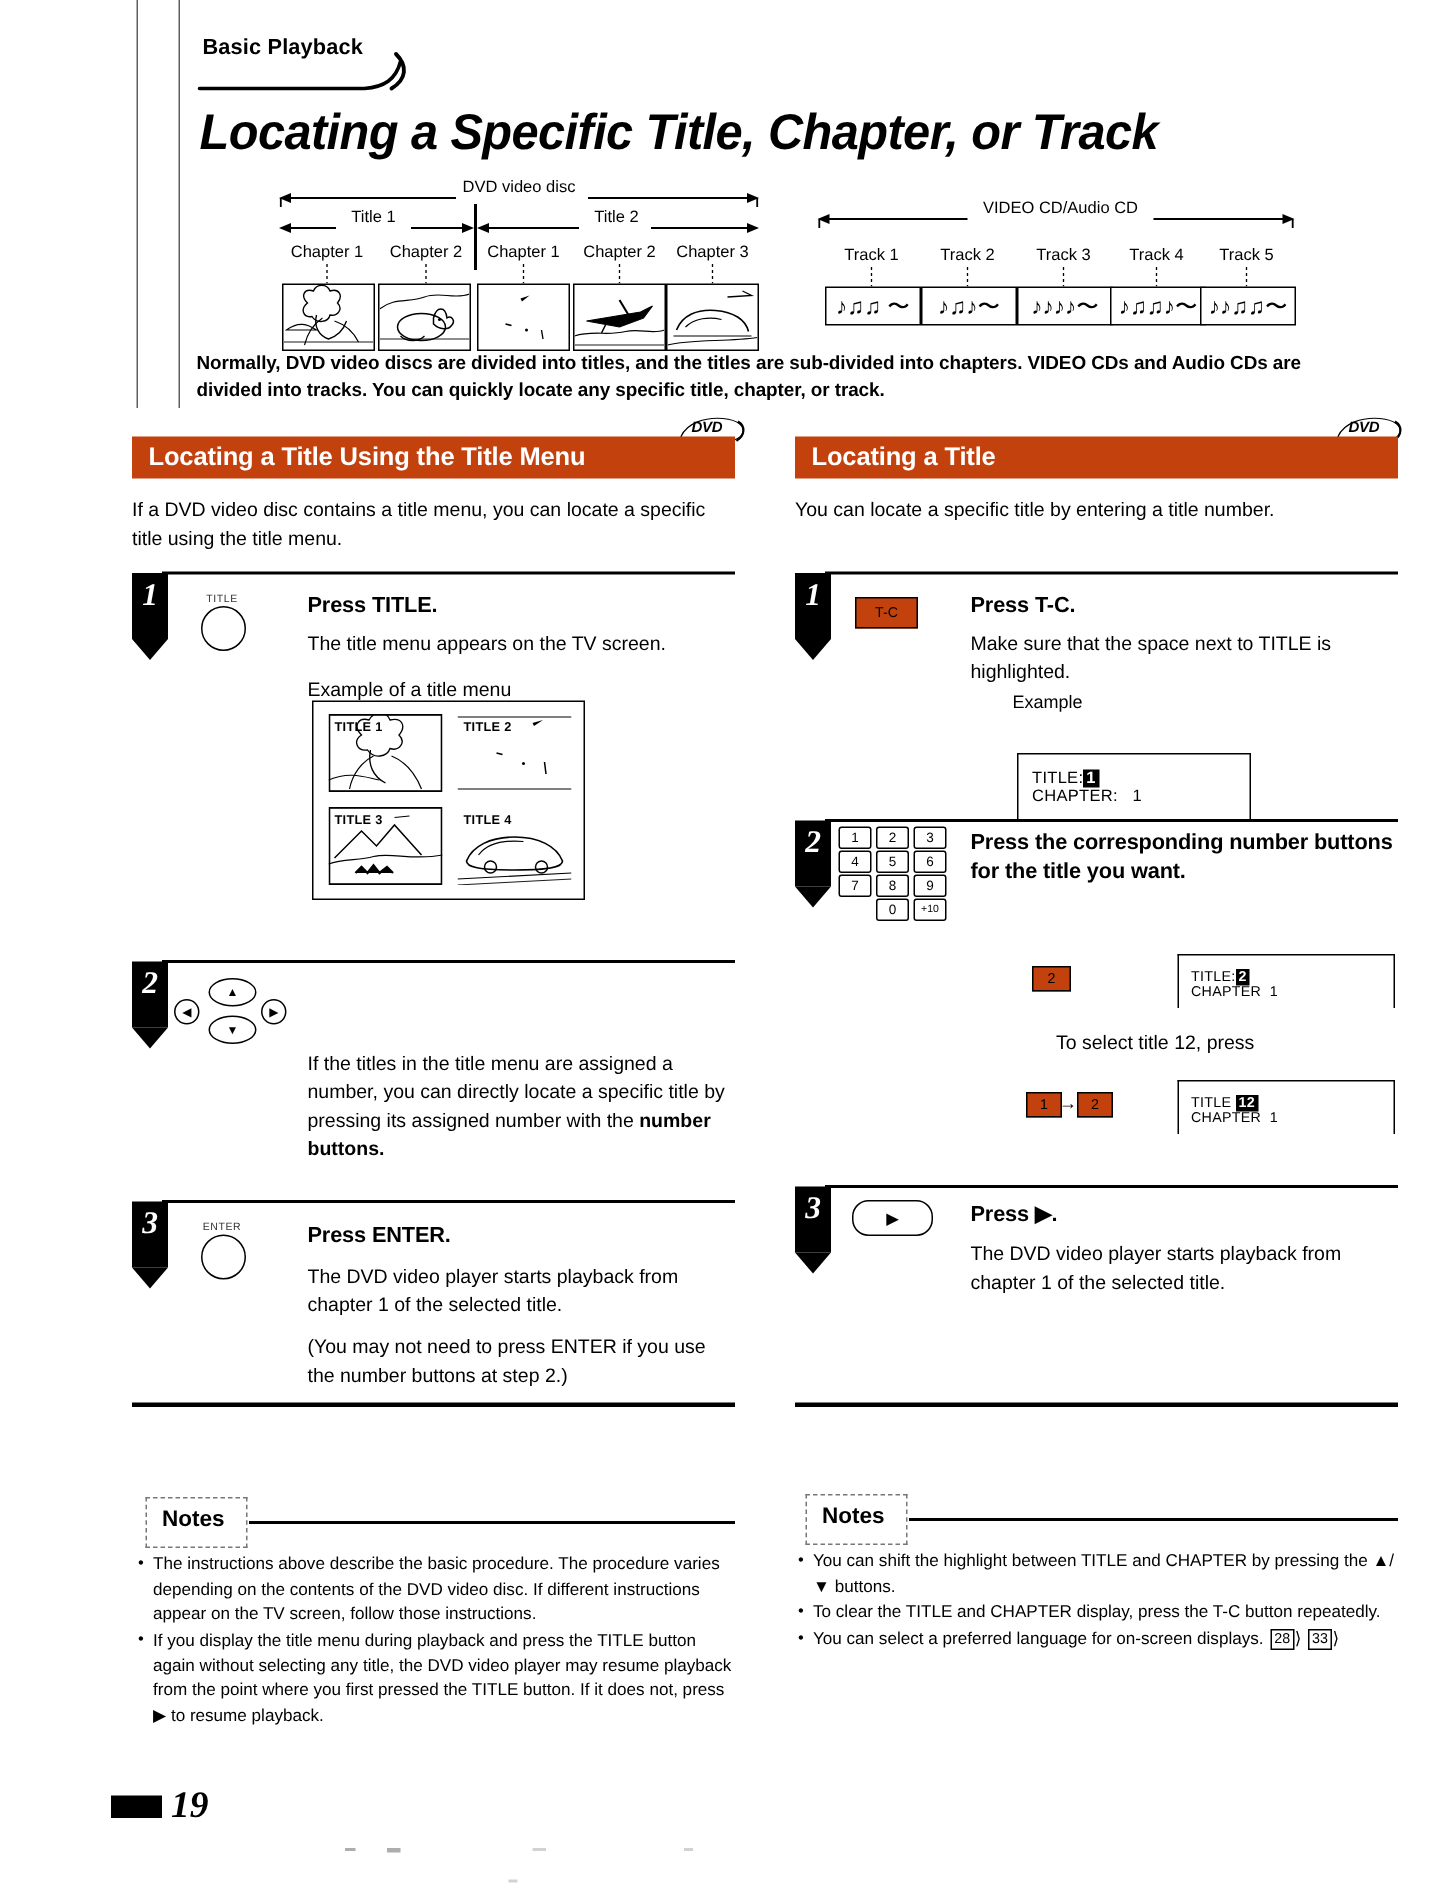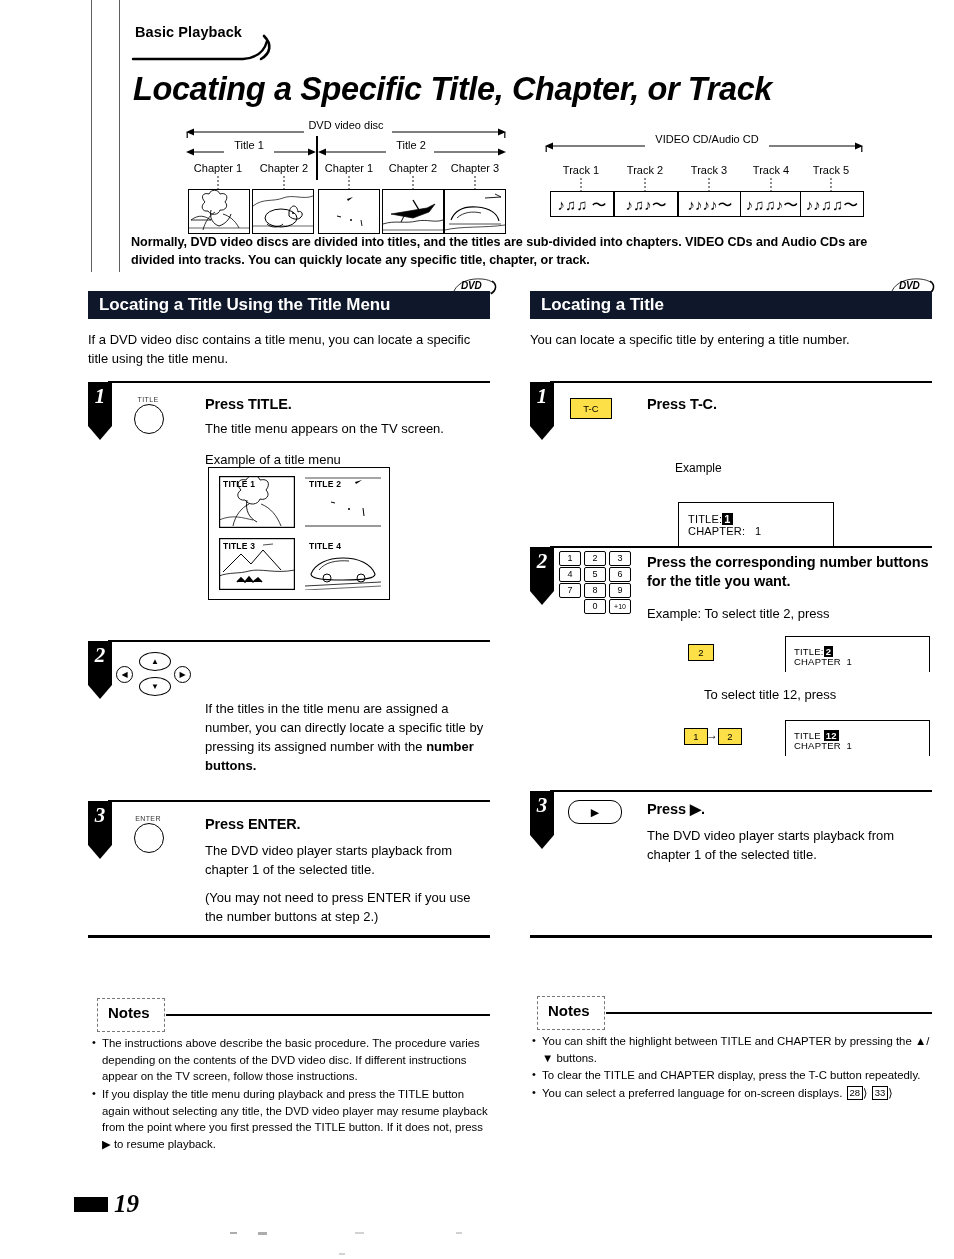--- a/index.html
+++ b/index.html
@@ -39,21 +39,21 @@
   .trackbox{border:1.3px solid #000;background:#fff;position:relative;overflow:hidden;
             font-size:15px;line-height:1;display:flex;align-items:center;justify-content:center;}
 
   .intro{
     position:absolute;left:131px;top:234px;width:782px;
     font-size:12.6px;font-weight:bold;line-height:1.42;letter-spacing:-.05px;
   }
 
   
   .secbar{
-    position:absolute;height:28px;background:#0f172a;color:#fff;
+    position:absolute;height:28px;background:#c2410c;color:#fff;
     font-size:17px;font-weight:bold;line-height:28px;
     padding-left:11px;box-sizing:border-box;letter-spacing:-.1px;
   }
   .dvdbadge{
     position:absolute;width:44px;height:19px;
   }
   .dvdbadge .txt{
     position:absolute;left:4px;top:2px;font-size:10px;font-weight:bold;
     font-style:italic;letter-spacing:-.2px;color:#000;
   }
@@ -80,21 +80,21 @@
 
   .stepTitle{font-size:14.5px;font-weight:bold;letter-spacing:-.1px;}
   .stepBody{font-size:13px;line-height:1.47;}
 
   
   .keyround{
     width:28px;height:28px;border:1.6px solid #000;border-radius:50%;background:#fff;
   }
   .keylabel{font-size:7px;letter-spacing:.4px;text-align:center;color:#333;}
   .keyrect{
-    border:1.4px solid #000;background:#fde047;font-size:9.5px;
+    border:1.4px solid #000;background:#c2410c;font-size:9.5px;
     display:flex;align-items:center;justify-content:center;
     font-family:"Liberation Sans",sans-serif;
   }
   .keynum{
     width:20px;height:12.5px;border:1.3px solid #000;border-radius:2px;background:#fff;
     font-size:9px;display:flex;align-items:center;justify-content:center;
     box-shadow:inset 0 0 0 1px #fff;
   }
   .keyoval{
     width:52px;height:22px;border:1.6px solid #000;border-radius:11px;background:#fff;
@@ -415,20 +415,21 @@
   <div class="col lead" style="left:530px;top:330px;width:400px;">You can locate a specific title by entering a title number.</div>
 
   <div class="ruleTop" style="left:550px;top:381px;width:382px;"></div>
   <div class="stepmark" style="left:530px;top:382px;">
     <div class="body"></div>
       <div class="tip"></div>
     <div class="num">1</div>
   </div>
   <div class="keyrect" style="position:absolute;left:570px;top:398px;width:40px;height:19px;">T-C</div>
   <div class="stepTitle" style="position:absolute;left:647px;top:396px;width:280px;">Press T-C.</div>
+  <div class="stepBody" style="position:absolute;left:647px;top:419px;width:285px;">Make sure that the space next to TITLE is highlighted.</div>
   <div class="stepBody" style="position:absolute;left:675px;top:460px;width:120px;font-size:12px;">Example</div>
 
   <div class="osd" style="left:678px;top:478px;width:156px;height:44px;margin-top:24px;">
     <div class="l" style="left:9px;top:10px;">
       <span>TITLE:</span><span class="hl">1</span>
     </div>
     <div class="l" style="left:9px;top:22px;">
       <span>CHAPTER:</span>&nbsp;&nbsp;&nbsp;<span>1</span>
     </div>
   </div>
@@ -448,21 +449,20 @@
     <div class="keynum" style="position:absolute;left:25px;top:16px;">5</div>
     <div class="keynum" style="position:absolute;left:50px;top:16px;">6</div>
     <div class="keynum" style="position:absolute;left:0;top:32px;">7</div>
     <div class="keynum" style="position:absolute;left:25px;top:32px;">8</div>
     <div class="keynum" style="position:absolute;left:50px;top:32px;">9</div>
     <div class="keynum" style="position:absolute;left:25px;top:48px;">0</div>
     <div class="keynum" style="position:absolute;left:50px;top:48px;font-size:7px;">+10</div>
   </div>
 
   <div class="stepTitle" style="position:absolute;left:647px;top:553px;width:290px;line-height:1.32;">Press the corresponding number buttons for the title you want.</div>
-  <div class="stepBody" style="position:absolute;left:647px;top:604px;width:290px;">Example: To select title 2, press</div>
 
   <div class="keyrect" style="position:absolute;left:688px;top:644px;width:24px;height:15px;">2</div>
   <div class="osd" style="left:785px;top:636px;width:145px;height:36px;">
     <div class="l" style="left:8px;top:9px;font-size:9.5px;">
       <span>TITLE:</span><span class="hl">2</span>
     </div>
     <div class="l" style="left:8px;top:19px;font-size:9.5px;">
       <span>CHAPTER</span>&nbsp;&nbsp;<span>1</span>
     </div>
   </div>

